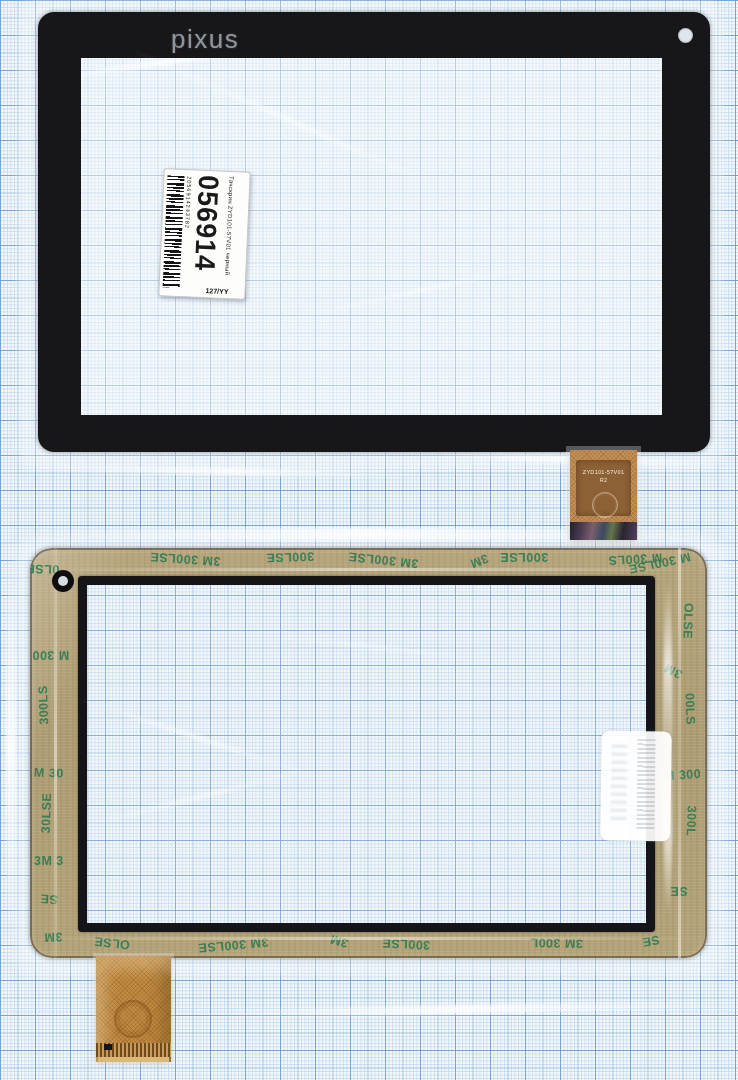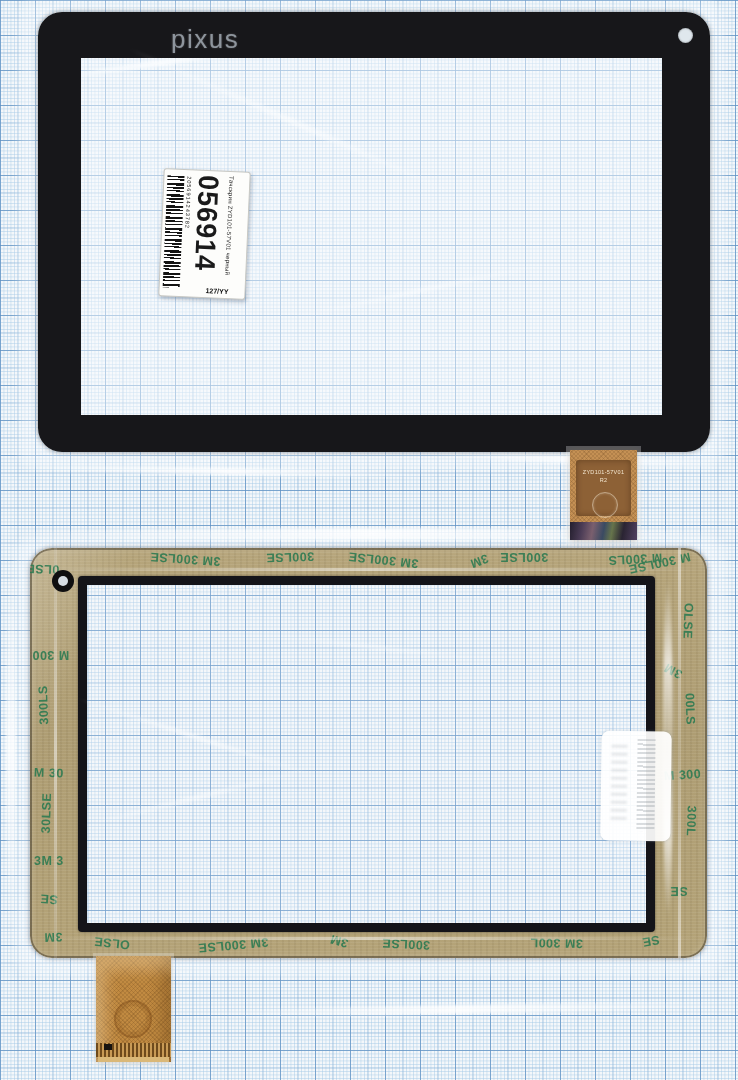--- a/index.html
+++ b/index.html
@@ -23,21 +23,21 @@
   
   .streak{position:absolute;pointer-events:none;border-radius:50%;
     background:linear-gradient(90deg,transparent,rgba(255,255,255,.85),transparent);
     filter:blur(1.5px);}
   .haze{position:absolute;pointer-events:none;background:rgba(250,252,255,.35);filter:blur(4px);border-radius:18px;}
 
   
   .top-panel{
     position:absolute;left:38px;top:12px;width:672px;height:440px;
     box-sizing:border-box;border-style:solid;border-color:#17171a;
-    border-width:46px 48px 37px 43px;border-radius:24px;
+    border-width:46px 48px 37px 43px;border-radius:16px;
     box-shadow:0 0 5px rgba(20,30,40,.45), inset 0 0 4px rgba(255,255,255,.12);
   }
   .top-window-haze{position:absolute;inset:0;background:rgba(246,250,253,.22);}
   .pixus-logo{position:absolute;left:90px;top:-34px;font-size:26px;font-weight:500;
     color:#8e959d;letter-spacing:1.5px;text-shadow:0 0 2px rgba(255,255,255,.25);}
   .cam-hole-front{position:absolute;right:-31px;top:-30px;width:15px;height:15px;border-radius:50%;
     background:#dfe7ed;box-shadow:inset 0 0 2px rgba(0,0,0,.5);}
 
   
   .barcode-label{position:absolute;left:80px;top:112px;width:87px;height:128px;background:#fdfdfb;

